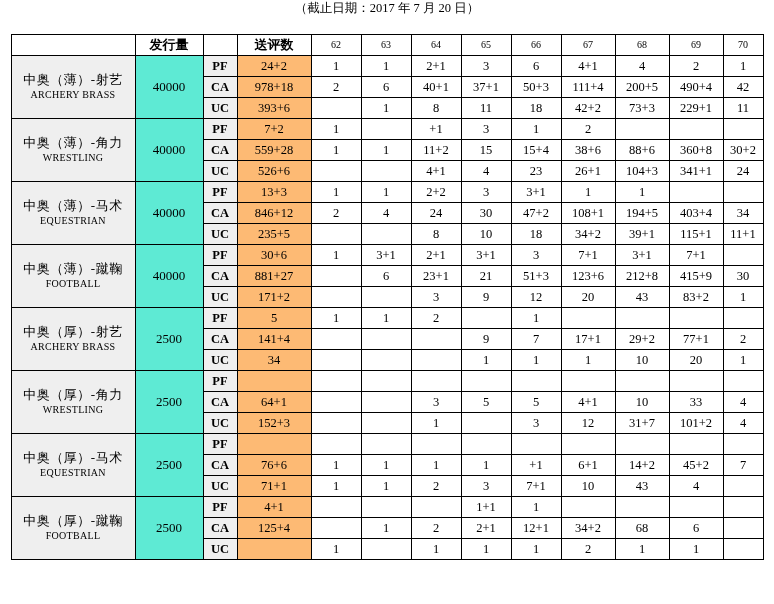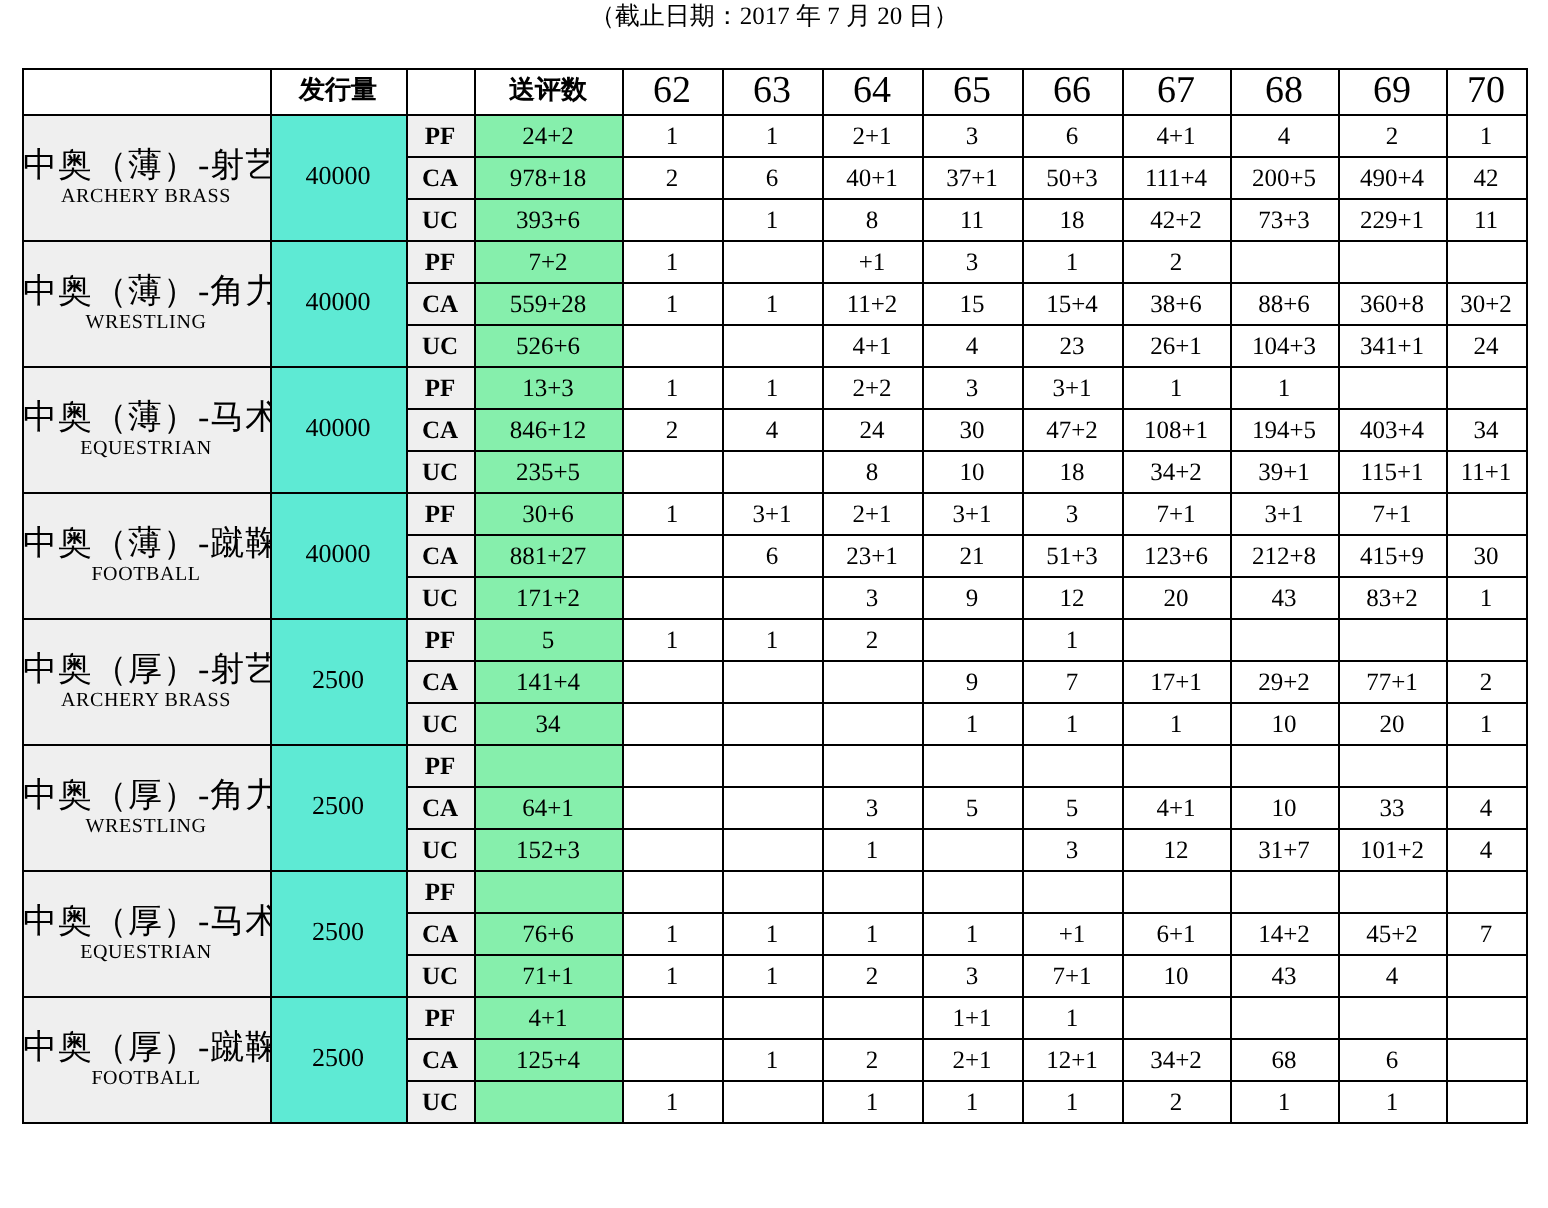--- a/index.html
+++ b/index.html
@@ -51,48 +51,48 @@
     overflow: hidden;
     white-space: nowrap;
   }
   td.hdr {
     font-weight: bold;
     font-size: 13px;
     height: 26px;
     background: #ffffff;
   }
   td.hdr.num {
-    font-size: 19px;
+    font-size: 10px;
     font-weight: normal;
   }
   td.namecell {
     background: #efefef;
     text-align: center;
     padding: 2px 2px;
   }
   td.issue {
     background: #5eead4;
     font-size: 13px;
   }
   td.grade {
     background: #efefef;
     font-weight: bold;
     font-size: 12.5px;
     width: 34px;
   }
   td.count {
-    background: #86efac;
+    background: #fdba74;
     font-size: 12.5px;
   }
   td.val {
     font-size: 12.5px;
   }
   .cn {
     display: block;
-    font-size: 17px;
+    font-size: 13px;
     letter-spacing: 0.5px;
   }
   .en {
     display: block;
     font-size: 10px;
     font-family: "Liberation Serif", "DejaVu Serif", serif;
     letter-spacing: 0.3px;
     margin-top: 1px;
   }
 </style>

